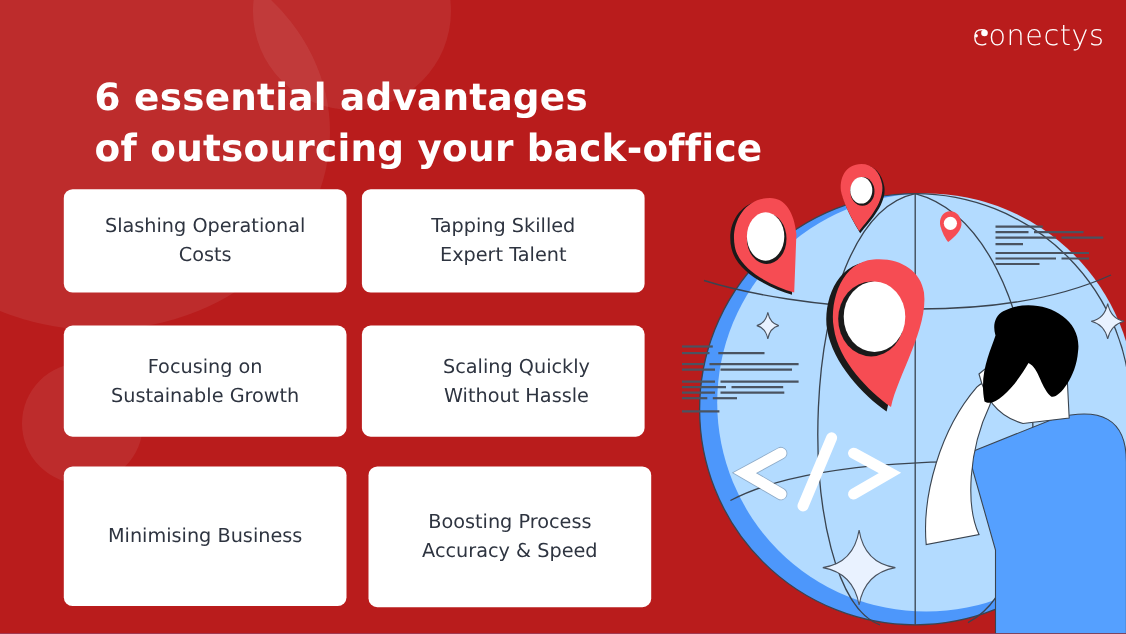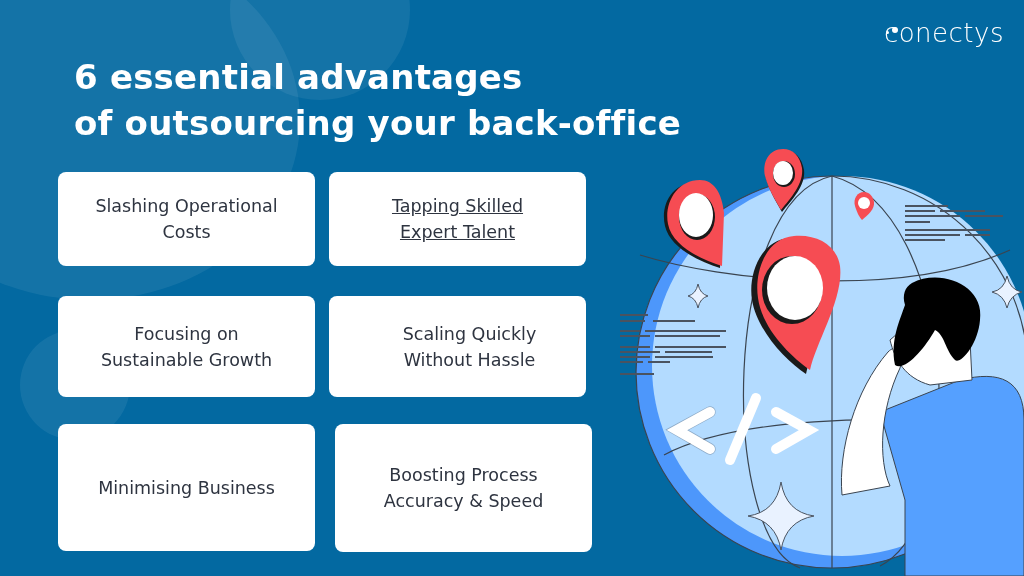--- a/index.html
+++ b/index.html
@@ -1,23 +1,23 @@
 <!DOCTYPE html>
 <html><head>
   <meta charset="utf-8">
   <style>
     html, body { margin: 0; padding: 0; }
     body { width: 1024px; height: 576px; overflow: hidden; background: #55a0ff; font-family: "Liberation Sans", "DejaVu Sans", sans-serif; }
-    .slide { position: relative; width: 1024px; height: 576px; background: #0369a1; overflow: hidden; }
+    .slide { position: relative; width: 1024px; height: 576px; background: #b91c1c; overflow: hidden; }
     .bg-blob { position: absolute; border-radius: 50%; background: rgba(255,255,255,0.07); }
     .logo { position: absolute; top: 18px; right: 20px; color: #ffffff; font-size: 26px; font-family: "DejaVu Sans", sans-serif; font-weight: 300; letter-spacing: 0.5px; display: flex; align-items: center; }
     .logo .dot-deco { position: relative; display: inline-block; }
     .logo .dot-deco::before { content: ""; position: absolute; top: -6px; left: 8px; width: 6px; height: 6px; border-radius: 50%; background: #fff; }
     .logo .dot-deco::after { content: ""; position: absolute; top: -2px; left: 2px; width: 3px; height: 3px; border-radius: 50%; background: #fff; }
-    .title { position: absolute; left: 70px; top: 50px; color: #ffffff; font-weight: 700; font-size: 34px; line-height: 46px; letter-spacing: 0.2px; font-family: "DejaVu Sans", sans-serif; margin: 4px; }
+    .title { position: absolute; left: 70px; top: 50px; color: #ffffff; font-weight: 700; font-size: 34px; line-height: 46px; letter-spacing: 0.2px; font-family: "DejaVu Sans", sans-serif; margin: 16px; }
     .title span { display: block; }
     .card { position: absolute; width: 257px; height: 94px; background: #ffffff; border-radius: 8px; display: flex; flex-direction: column; align-items: center; justify-content: center; text-align: center; color: #2e3440; font-family: "DejaVu Sans", sans-serif; font-size: 17.5px; line-height: 26px; font-weight: 500; box-sizing: border-box; padding: 0 8px; }
     .card span { display: block; white-space: nowrap; }
     .illus { position: absolute; left: 600px; top: 140px; width: 424px; height: 436px; }
   </style>
 </head>
 <body>
 
 <div class="slide">
   <div class="bg-blob" style="left:-120px; top:-60px; width:420px; height:360px;"></div>
@@ -31,21 +31,21 @@
 
   <h1 class="title">
     <span>6 essential advantages</span>
     <span>of outsourcing your back-office</span>
   </h1>
 
   <div class="card" style="left:58px; top:172px;">
     <span>Slashing Operational</span>
     <span>Costs</span>
   </div>
-  <div class="card" style="left:329px; top:172px;text-decoration:underline;">
+  <div class="card" style="left:329px; top:172px;">
     <span>Tapping Skilled</span>
     <span>Expert Talent</span>
   </div>
   <div class="card" style="left:58px; top:296px; height:101px;">
     <span>Focusing on</span>
     <span>Sustainable Growth</span>
   </div>
   <div class="card" style="left:329px; top:296px; height:101px;padding-left:32px;">
     <span>Scaling Quickly</span>
     <span>Without Hassle</span>

